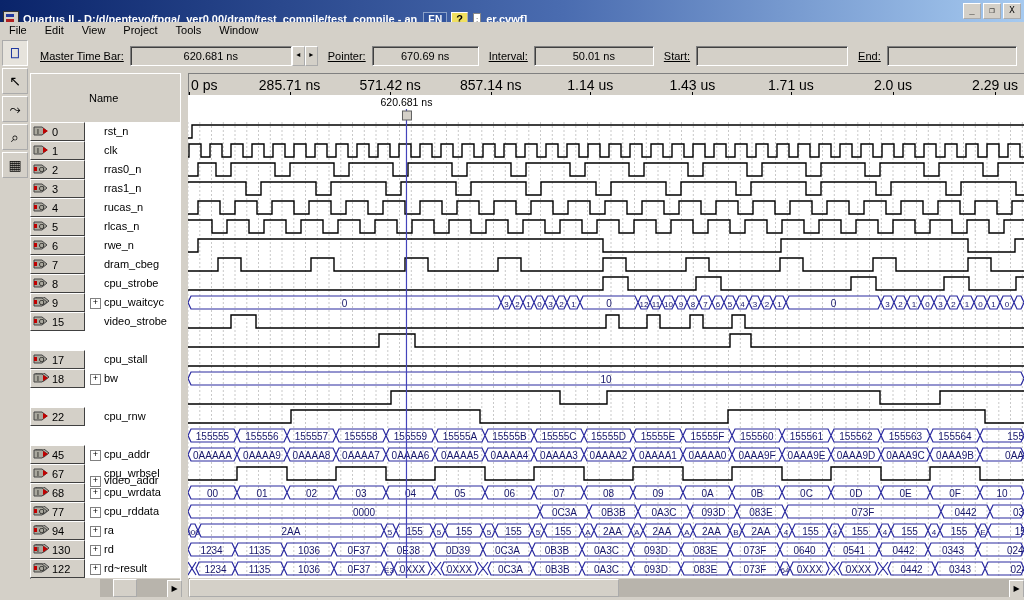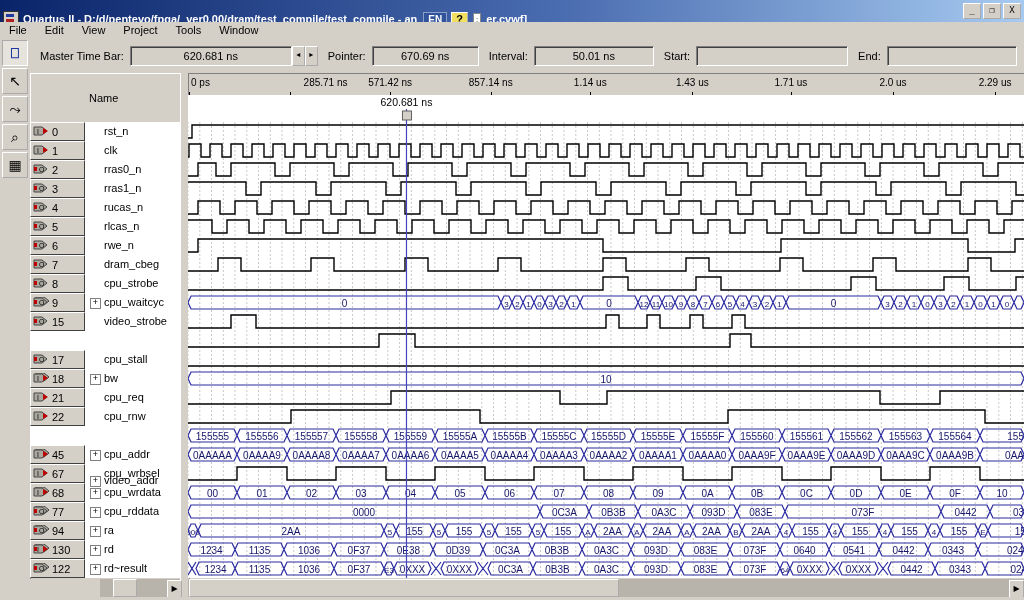--- a/index.html
+++ b/index.html
@@ -24,41 +24,41 @@
     line-height:9px;padding:1px 2px;margin-right:5px;}
   .winbtns{position:absolute;right:3px;top:3px;display:flex;gap:2px;}
   .winbtn{width:16px;height:14px;background:#d4d0c8;border:1px outset #fff;
     font-size:9px;line-height:12px;text-align:center;color:#000;font-family:"DejaVu Sans Mono",monospace;}
   #menubar{left:0;top:22px;width:1024px;height:16px;background:#d4d0c8;
     border-bottom:1px solid #808080;display:flex;align-items:center;}
   #menubar span{font-size:11px;color:#000;padding:0 9px;}
   
   #toolbar{left:30px;top:38px;width:994px;height:35px;background:#d4d0c8;
     display:flex;align-items:center;font-size:11px;}
-  .tlabel{margin:0 6px 0 10px;white-space:nowrap;}
+  .tlabel{margin:0 6px 0 10px;white-space:nowrap;text-decoration:underline;}
   .tbox{height:18px;background:#d4d0c8;border:1px solid;
     border-color:#808080 #fff #fff #808080;box-shadow:inset 1px 1px 0 #404040;
     text-align:center;line-height:18px;white-space:nowrap;}
   .spin{width:11px;height:18px;background:#d4d0c8;border:1px outset #fff;
     font-size:8px;line-height:16px;text-align:center;}
   
   #toolcol{left:0;top:38px;width:30px;height:559px;background:#d4d0c8;border-right:1px solid #808080;}
   .tool{width:24px;height:24px;margin:2px auto;display:flex;align-items:center;
     justify-content:center;font-size:14px;color:#000;}
   .tool.pressed{border:1px inset #fff;background:#e6e3dc;}
   .tool.raised{border:1px outset #fff;}
   
   #name-header{left:30px;top:73px;width:150px;height:49px;background:#d4d0c8;
     border:1px solid;border-color:#fff #404040 #404040 #fff;}
   #name-header .nh{position:absolute;left:58px;top:18px;font-size:11px;}
   #splitter{left:180px;top:73px;width:8px;height:524px;background:#d4d0c8;
     border-left:1px solid #fff;border-right:1px solid #808080;}
   #ruler{left:188px;top:73px;width:836px;height:22px;background:#d4d0c8;
     border:1px solid;border-color:#808080 #fff #404040 #808080;overflow:hidden;}
-  .rlab{position:absolute;top:3px;font-size:10px;color:#000;white-space:nowrap;}
+  .rlab{position:absolute;top:3px;font-size:14px;color:#000;white-space:nowrap;}
   .rtick{position:absolute;bottom:0;width:1px;height:4px;background:#000;}
   
   #names{left:30px;top:122px;width:150px;height:456px;background:#fff;overflow:hidden;}
   .srow{position:absolute;left:0;width:150px;height:19px;}
   .rowbtn{position:absolute;left:0;top:0;width:55px;height:19px;background:#d4d0c8;
     border:1px solid;border-color:#fff #404040 #404040 #fff;box-sizing:border-box;
     display:flex;align-items:center;}
   .rowbtn .num{font-size:11px;color:#000;margin-left:2px;}
   .pinicon{width:17px;height:11px;flex:none;margin-left:2px;}
   .expander{position:absolute;left:60px;top:5px;width:9px;height:9px;background:#fff;
@@ -126,21 +126,21 @@
   <div class="tbox" style="width:128px"></div>
 </div>
 
 <div id="name-header" class="abs">
   <span class="nh">Name</span>
 </div>
 <div id="splitter" class="abs"></div>
 <div id="ruler" class="abs">
     <span class="rlab" style="left: 2px;">0 ps</span>
     <div class="rtick" style="left: 0px;"></div>
-    <span class="rlab" style="left: 100.57px; transform: translateX(-50%); margin-left: 36px;">285.71 ns</span>
+    <span class="rlab" style="left: 100.57px; transform: translateX(-50%);">285.71 ns</span>
     <div class="rtick" style="left: 100.57px;"></div>
     <span class="rlab" style="left: 201.14px; transform: translateX(-50%);">571.42 ns</span>
     <div class="rtick" style="left: 201.14px;"></div>
     <span class="rlab" style="left: 301.713px; transform: translateX(-50%);">857.14 ns</span>
     <div class="rtick" style="left: 301.713px;"></div>
     <span class="rlab" style="left: 401.28px; transform: translateX(-50%);">1.14 us</span>
     <div class="rtick" style="left: 401.28px;"></div>
     <span class="rlab" style="left: 503.36px; transform: translateX(-50%);">1.43 us</span>
     <div class="rtick" style="left: 503.36px;"></div>
     <span class="rlab" style="left: 601.92px; transform: translateX(-50%); text-align: right;">1.71 us</span>
@@ -291,31 +291,20 @@
         <svg class="pinicon" viewBox="0 0 17 11">
           <polygon points="3,0 11,0 16,4 11,8 3,8" fill="#aaa89e" stroke="#444" stroke-width="1" opacity="1"></polygon>
           <polygon points="1,1 9,1 14,5 9,9 1,9" fill="#aaa89e" stroke="#444" stroke-width="1" opacity="1"></polygon>
           <polygon points="10,2 15,5 10,8" fill="#c00000"></polygon>
           <text x="4" y="8" font-size="7" font-family="Liberation Sans,sans-serif" fill="#000">I</text>
         </svg>
         <span class="num">18</span>
       </div>
       <div class="expander">+</div>
       <span class="sname">bw</span>
-    </div>
-    <div class="srow" style="top: 266px;">
-      <div class="rowbtn">
-        <svg class="pinicon" viewBox="0 0 17 11">
-          <polygon points="1,1 9,1 14,5 9,9 1,9" fill="#aaa89e" stroke="#444" stroke-width="1" opacity="1"></polygon>
-          <polygon points="10,2 15,5 10,8" fill="#c00000"></polygon>
-          <text x="4" y="8" font-size="7" font-family="Liberation Sans,sans-serif" fill="#000">I</text>
-        </svg>
-        <span class="num">21</span>
-      </div>
-      <span class="sname">cpu_req</span>
     </div>
     <div class="srow" style="top: 285px;">
       <div class="rowbtn">
         <svg class="pinicon" viewBox="0 0 17 11">
           <polygon points="1,1 9,1 14,5 9,9 1,9" fill="#aaa89e" stroke="#444" stroke-width="1" opacity="1"></polygon>
           <polygon points="10,2 15,5 10,8" fill="#c00000"></polygon>
           <text x="4" y="8" font-size="7" font-family="Liberation Sans,sans-serif" fill="#000">I</text>
         </svg>
         <span class="num">22</span>
       </div>

